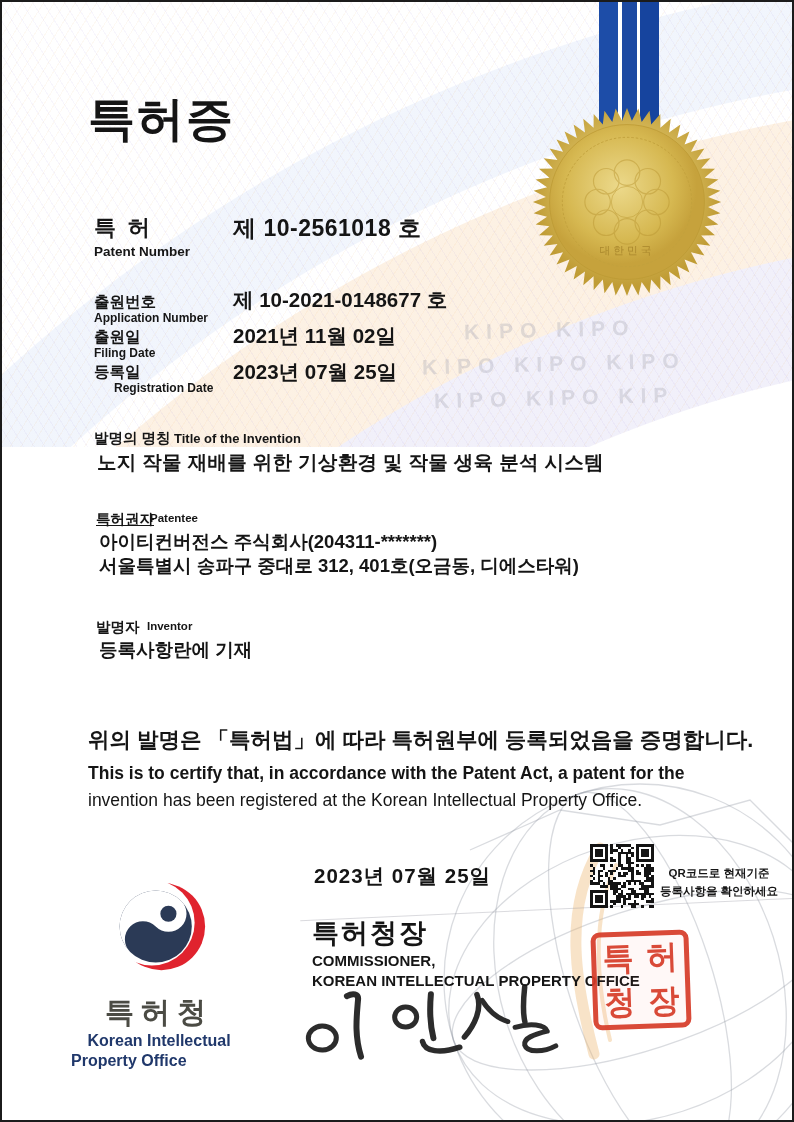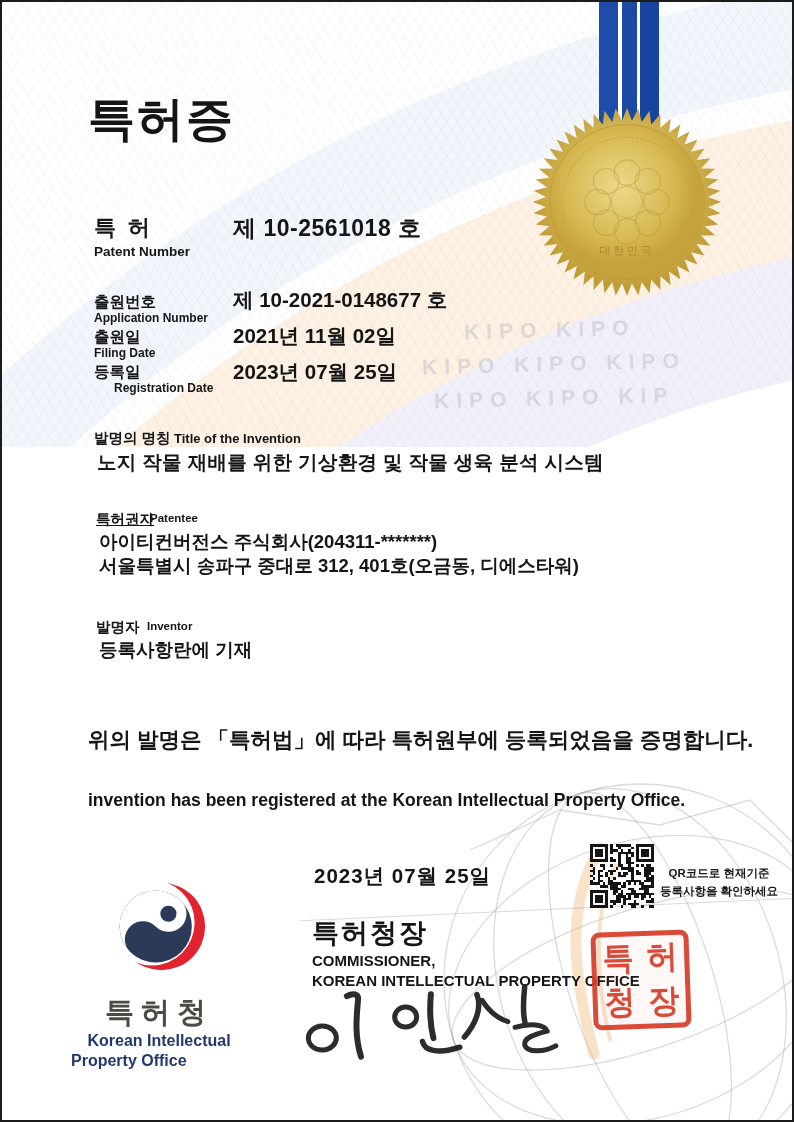--- a/index.html
+++ b/index.html
@@ -132,21 +132,22 @@
   <div class="t" style="left:94px;top:508px;font-size:14.5px;font-weight:700;text-decoration:underline;">특허권자</div>
   <div class="t" style="left:148px;top:510px;font-size:11.5px;font-weight:600;">Patentee</div>
   <div class="t" style="left:97px;top:527px;font-size:18.5px;font-weight:700;">아이티컨버전스 주식회사(204311-*******)</div>
   <div class="t" style="left:97px;top:551px;font-size:18.5px;font-weight:700;">서울특별시 송파구 중대로 312, 401호(오금동, 디에스타워)</div>
 
   <div class="t" style="left:94px;top:616px;font-size:14.5px;font-weight:700;">발명자</div>
   <div class="t" style="left:145px;top:618px;font-size:11.5px;font-weight:600;">Inventor</div>
   <div class="t" style="left:97px;top:635px;font-size:18.5px;font-weight:700;">등록사항란에 기재</div>
 
   <div class="t" style="left:86px;top:723px;font-size:21.5px;font-weight:700;">위의 발명은 「특허법」에 따라 특허원부에 등록되었음을 증명합니다.</div>
-  <div class="t" style="left:86px;top:788px;font-size:17.5px;font-weight:700;">invention has been registered at the Korean Intellectual Property Office.</div>
+  <div class="t" style="left:86px;top:761px;font-size:17.5px;font-weight:700;">This is to certify that, in accordance with the Patent Act, a patent for the</div>
+  <div class="t" style="left:86px;top:788px;font-size:17.5px;font-weight:400;">invention has been registered at the Korean Intellectual Property Office.</div>
 
   <div class="t" style="left:312px;top:860px;font-size:20.5px;font-weight:600;letter-spacing:1px;">2023년 07월 25일</div>
   <svg class="qr" id="qr-code" viewBox="0 0 25 25" fill="#141414" shape-rendering="crispEdges">
       <rect x="8" y="0" width="1" height="1"></rect>
       <rect x="10" y="0" width="1" height="1"></rect>
       <rect x="11" y="0" width="1" height="1"></rect>
       <rect x="12" y="0" width="1" height="1"></rect>
       <rect x="13" y="0" width="1" height="1"></rect>
       <rect x="14" y="0" width="1" height="1"></rect>
       <rect x="15" y="0" width="1" height="1"></rect>

